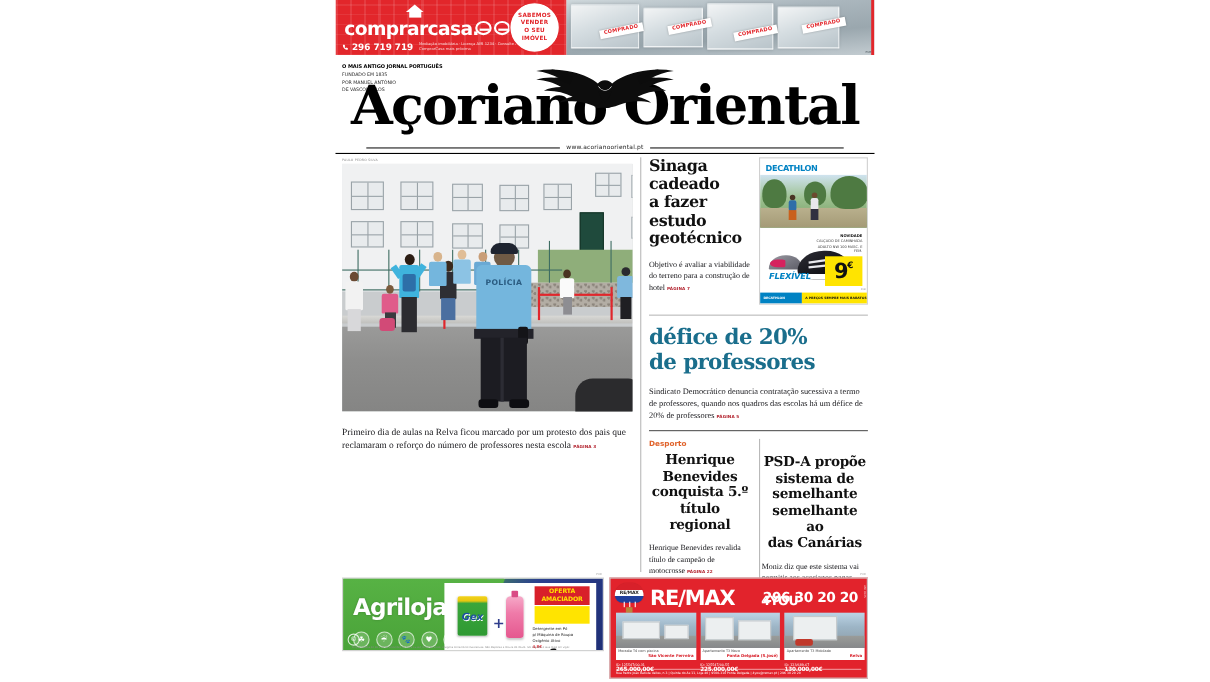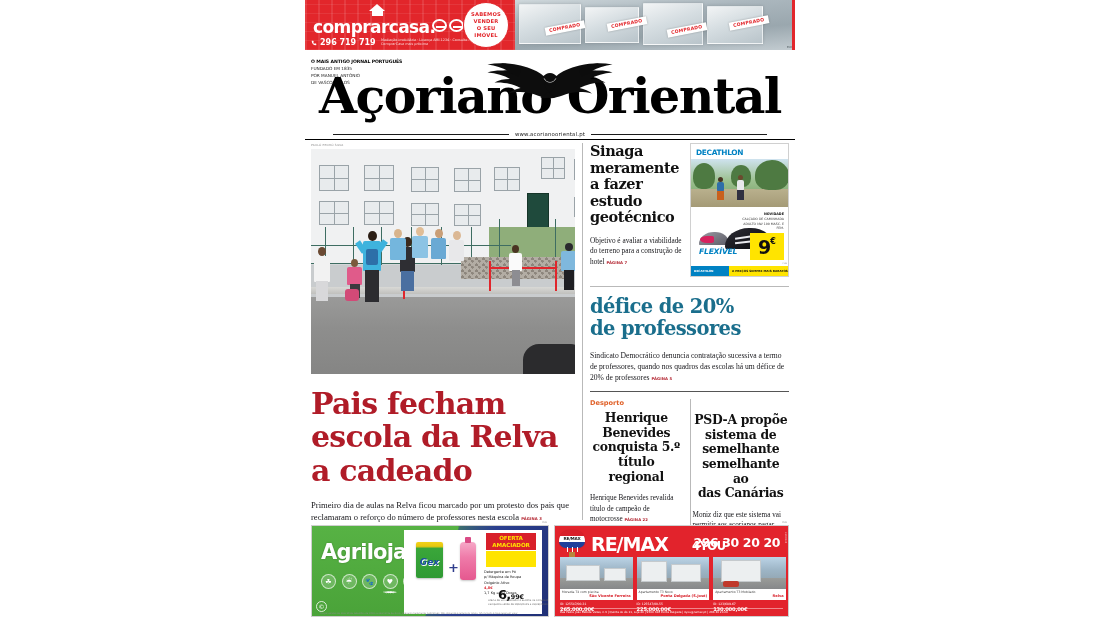--- a/index.html
+++ b/index.html
@@ -458,21 +458,21 @@
 
   
   .bottom-ads {
     position: absolute;
     left: 6px; bottom: 0px;
     width: 478px; height: 95px;
     display: flex; gap: 5px;
   }
   .ad-agriloja {
     position: relative;
-    width: 238px; height: 92px;
+    width: 238px; height: 67px;
     background: linear-gradient(90deg,#4faa3f 0%,#52ad41 55%,#2b3f8f 100%);
     overflow: hidden;
     border: 0.5px solid #cfcfcf;
   }
   .agri-greenpanel {
     position:absolute; left:0; top:0; width:62%; height:100%;
     background: linear-gradient(180deg,#57b244 0%,#4aa339 100%);
   }
   .agri-bluewedge {
     position:absolute; right:0; top:0; width:52%; height:100%;
@@ -867,42 +867,49 @@
             <div class="p-legs" style="left:3px; top:25px; width:8px; height:16px; background:#8d8d92;"></div>
           </div>
           <div class="person" style="left:250px; top:94px; width:16px; height:48px;">
             <div class="p-head" style="left:4px; top:0; width:8px; height:8px; background:#2a2a2e;"></div>
             <div class="p-body" style="left:0; top:8px; width:15px; height:20px; background:#7fb8dd;"></div>
             <div class="p-legs" style="left:3px; top:27px; width:10px; height:20px; background:#1f1f23;"></div>
           </div>
 
           <div style="position:absolute; left:34px; top:140px; width:14px; height:12px; background:#d24a77; border-radius:3px;"></div>
 
+          <div class="person" style="left:116px; top:72px; width:62px; height:150px;">
+            <div class="p-head" style="left:22px; top:4px; width:19px; height:18px; background:#6f5a45;"></div>
+            <div style="position:absolute; left:19px; top:0px; width:25px; height:10px; background:#1e2430; border-radius:8px 8px 2px 2px;"></div>
+            <div class="p-body" style="left:6px; top:20px; width:50px; height:62px; background:#74b6dd; border-radius:5px 5px 2px 2px;"></div>
+            <div style="position:absolute; left:13px; top:32px; width:36px; height:9px; font-family:'DejaVu Sans',sans-serif; font-size:7px; font-weight:700; color:#2a5b80; letter-spacing:0.3px; text-align:center;">POLÍCIA</div>
+            <div style="position:absolute; left:4px; top:78px; width:54px; height:9px; background:#23232a;"></div>
+            <div style="position:absolute; left:44px; top:76px; width:9px; height:16px; background:#141418; border-radius:2px;"></div>
+            <div class="p-legs" style="left:10px; top:86px; width:42px; height:58px; background:#1c1c22;"></div>
+            <div style="position:absolute; left:28px; top:86px; width:3px; height:58px; background:#2c2c34;"></div>
+            <div style="position:absolute; left:8px; top:142px; width:18px; height:8px; background:#0e0e12; border-radius:3px;"></div>
+            <div style="position:absolute; left:36px; top:142px; width:18px; height:8px; background:#0e0e12; border-radius:3px;"></div>
+          </div>
 
           <div class="ph-car"></div>
         </div>
 
-        <div class="headline">
-          <div>Pais fecham</div>
-          <div>escola da Relva</div>
-          <div>a cadeado</div>
-        </div>
         <div class="lead">
           <span>Primeiro dia de aulas na Relva ficou marcado por um protesto dos pais que reclamaram o reforço do número de professores nesta escola</span>
           <span class="pageref">PÁGINA 3</span>
         </div>
       </div>
 
       <div class="col-right">
 
         <div class="r-top">
           <div class="r-top-text">
             <div class="sinaga-h">
               <div>Sinaga</div>
-              <div>meramente</div>
+              <div>cadeado</div>
               <div>a fazer</div>
               <div>estudo</div>
               <div>geotécnico</div>
             </div>
             <div class="sinaga-p">
               <span>Objetivo é avaliar a viabilidade do terreno para a construção de hotel</span>
               <span class="pageref">PÁGINA 7</span>
             </div>
           </div>
 

